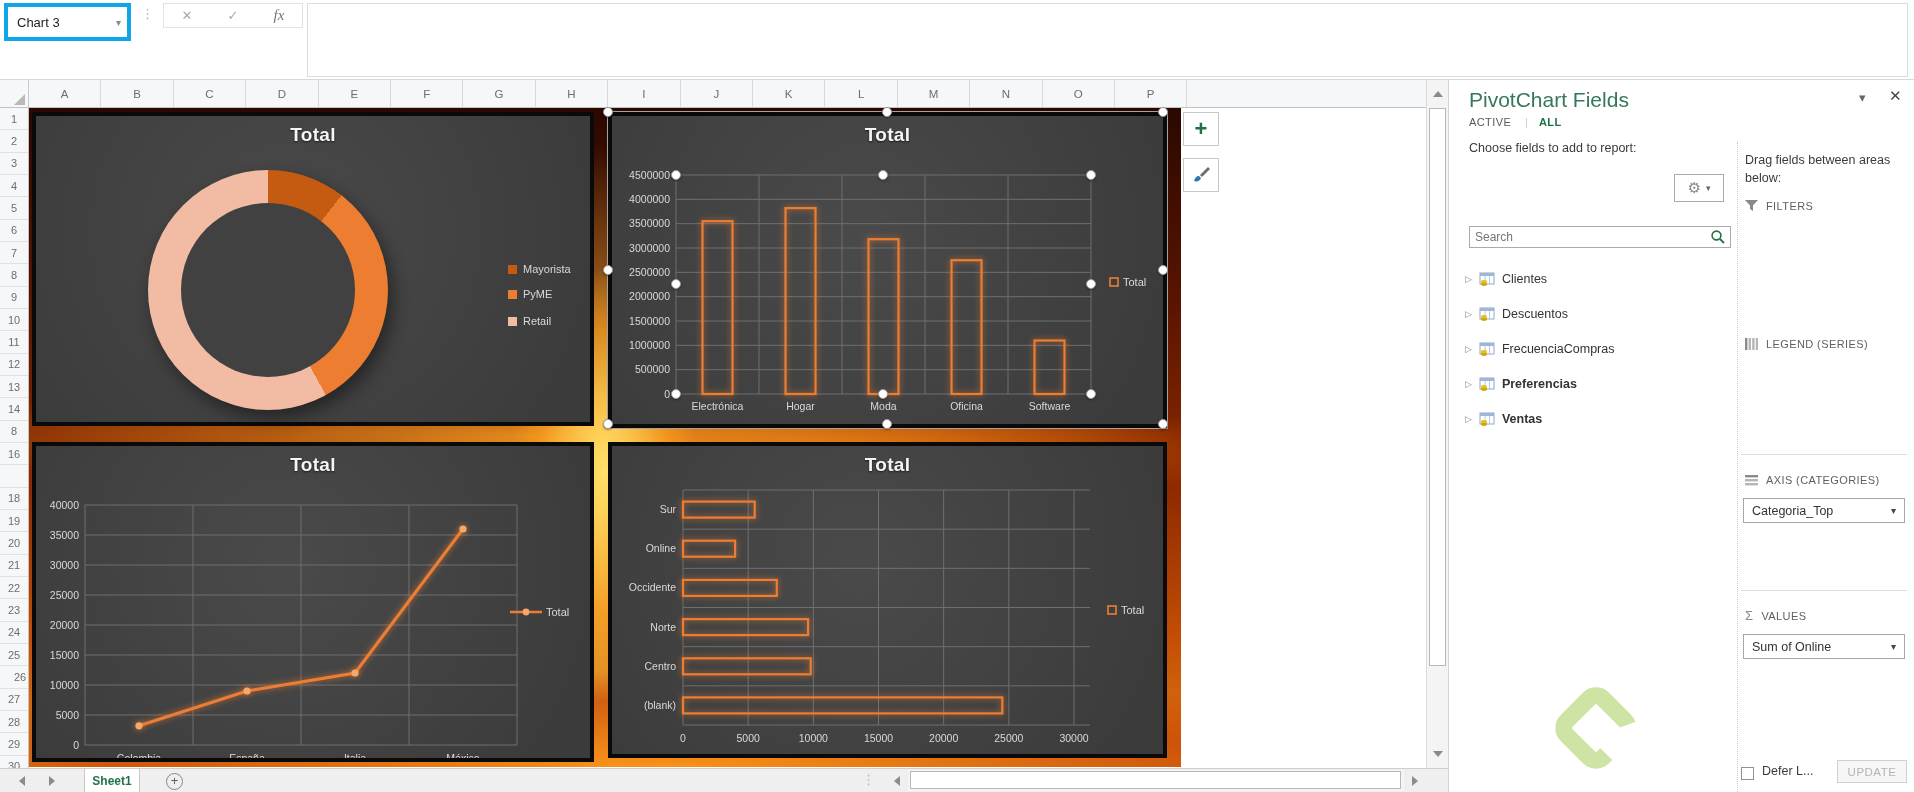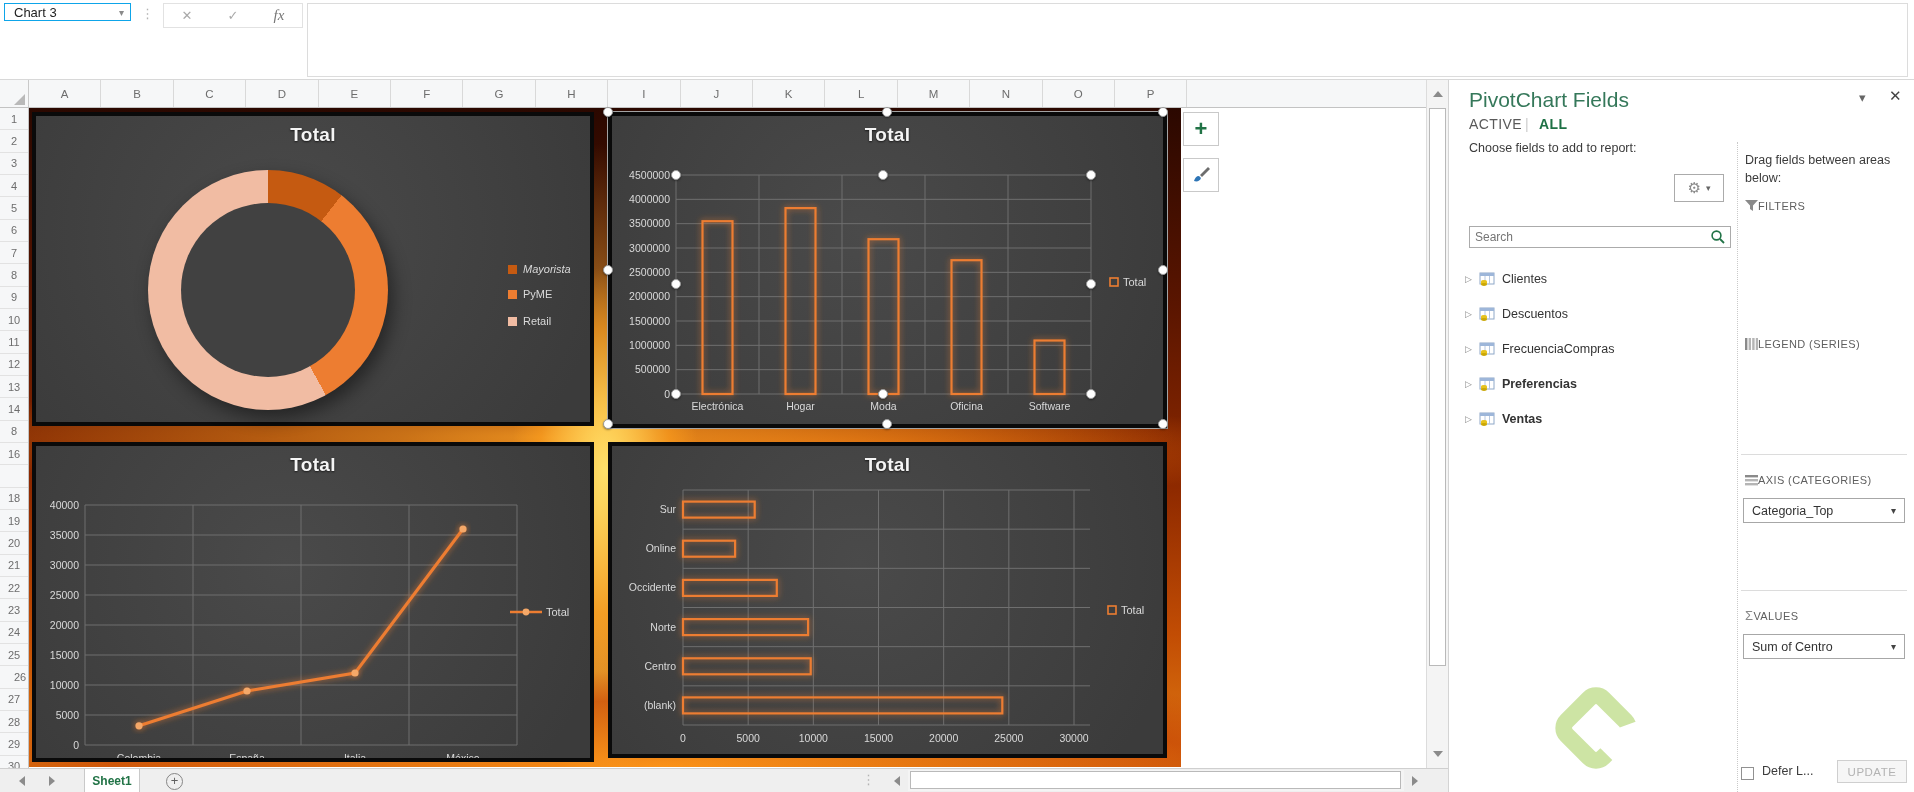--- a/index.html
+++ b/index.html
@@ -1,21 +1,21 @@
 <!DOCTYPE html>
 <html><head>
 <meta charset="utf-8">
 <style>
 *{margin:0;padding:0;box-sizing:border-box}
 html,body{width:1914px;height:792px}
 body{position:relative;overflow:hidden;background:#fff;font-family:"Liberation Sans",sans-serif;-webkit-font-smoothing:antialiased}
 .abs{position:absolute}
 
 #topbar{left:0;top:0;width:1914px;height:80px;background:#fff;border-bottom:1px solid #d8d8d8}
-#namebox{left:4px;top:3px;width:127px;height:18px;border:1px solid #0ea5e9;background:#fff;display:flex;align-items:center;font-size:13px;color:#222;padding-left:9px}
+#namebox{left:4px;top:3px;width:127px;height:38px;border:4px solid #0ea5e9;background:#fff;display:flex;align-items:center;font-size:13px;color:#222;padding-left:9px}
 #namebox .nb-arrow{margin-left:auto;margin-right:6px;color:#8a8a8a;font-size:10px}
 .vdots{color:#b3b3b3;font-size:13px;line-height:13px}
 #fbtns{left:163px;top:3px;width:140px;height:25px;border:1px solid #e2e2e2;display:flex;align-items:center;justify-content:space-around;color:#a9a9a9}
 #fbtns .fx{font-family:"Liberation Serif",serif;font-style:italic;font-size:15px;color:#777}
 #fbar{left:307px;top:3px;width:1601px;height:74px;background:#fff;border:1px solid #dcdcdc}
 
 #colheads{left:0;top:80px;width:1426px;height:28px;background:#f6f7f8;border-bottom:1px solid #c3c3c3;overflow:hidden}
 .colhead{position:absolute;top:0;width:72.4px;height:28px;border-right:1px solid #d9d9d9;color:#6d6d6d;font-size:11.5px;display:flex;align-items:center;justify-content:center}
 #corner{position:absolute;left:0;top:0;width:29px;height:28px;border-right:1px solid #c9c9c9}
 #corner:after{content:"";position:absolute;right:3px;bottom:3px;border-style:solid;border-width:0 0 11px 11px;border-color:transparent transparent #b9b9b9 transparent}
@@ -60,33 +60,33 @@
 #addsheet{position:absolute;left:166px;top:4px;width:17px;height:17px;border:1px solid #868686;border-radius:50%;color:#5f5f5f;font-size:13px;line-height:14px;text-align:center}
 #hscroll-left{left:886px;top:1px;width:22px;height:21px}
 #hscroll-track{position:absolute;left:908px;top:1px;width:496px;height:21px;background:#f4f4f4}
 #hthumb{position:absolute;left:2px;top:1px;width:491px;height:18px;background:#fff;border:1px solid #b9b9b9}
 #hscroll-right{left:1404px;top:1px;width:22px;height:21px}
 
 #panel{left:1448px;top:80px;width:560px;height:712px;background:#fff;border-left:1px solid #d4d4d4}
 #panel-title{position:absolute;left:20px;top:8px;font-size:21px;color:#35785a}
 #panel-collapse{position:absolute;left:410px;top:10px;color:#666;font-size:13px}
 #panel-close{position:absolute;left:440px;top:7px;color:#444;font-size:15px}
-.ptab{position:absolute;top:36px;font-size:14px;letter-spacing:.4px}
+.ptab{position:absolute;top:36px;font-size:11px;letter-spacing:.4px}
 #tab-active{left:20px;color:#595959}
 #tab-sep{left:76px;color:#cccccc}
 #tab-all{left:90px;color:#1e7145;font-weight:700}
 #choose-label{position:absolute;left:20px;top:60px;width:210px;font-size:12.5px;color:#3b3b3b;line-height:1.4}
 #gear-btn{position:absolute;left:225px;top:94px;width:50px;height:28px;border:1px solid #ababab;display:flex;align-items:center;justify-content:center;gap:5px;color:#8a8a8a}
 #search-box{position:absolute;left:20px;top:146px;width:262px;height:22px;border:1px solid #ababab;display:flex;align-items:center}
 #search-box input{flex:1;border:none;outline:none;font-size:12px;color:#555;padding-left:5px;font-family:"Liberation Sans",sans-serif}
 .fieldrow{position:absolute;left:16px;width:266px;height:26px;display:flex;align-items:center;gap:7px;font-size:12.5px;color:#333}
 .fieldrow .exp{color:#8a8a8a;font-size:9px}
 #pane-divider{position:absolute;left:288px;top:62px;bottom:0;border-left:1px dotted #c9c9c9}
 #drag-label{position:absolute;left:296px;top:72px;width:155px;font-size:12.5px;color:#3b3b3b;line-height:1.4}
-.areahead{position:absolute;left:296px;display:flex;align-items:center;font-size:11px;color:#5f5f5f;letter-spacing:.4px}
+.areahead{position:absolute;left:296px;display:flex;align-items:center;gap:8px;font-size:11px;color:#5f5f5f;letter-spacing:.4px}
 .hline{position:absolute;left:292px;width:166px;border-top:1px solid #dcdcdc}
 .dd{position:absolute;left:294px;width:162px;height:25px;border:1px solid #a7a7a7;background:#fff;display:flex;align-items:center;padding:0 8px;font-size:12.5px;color:#333}
 .dd .arrow{margin-left:auto;color:#444;font-size:10px}
 #defer-box{position:absolute;left:292px;top:687px;width:13px;height:13px;border:1px solid #919191;background:#fff}
 #defer-label{position:absolute;left:313px;top:684px;font-size:12.5px;color:#3b3b3b}
 #update-btn{position:absolute;left:388px;top:680px;width:70px;height:23px;background:#f6f6f6;border:1px solid #cfcfcf;color:#b3b3b3;font-size:11.5px;letter-spacing:.5px;display:flex;align-items:center;justify-content:center}
 
 #watermark{left:1540px;top:672px;width:374px;height:120px;z-index:60;pointer-events:none}
 #wm-text{position:absolute;left:132px;top:8px;font-size:76px;font-weight:700;color:#dedede;letter-spacing:1px}
 svg text{font-family:"Liberation Sans",sans-serif}
@@ -161,21 +161,21 @@
   </div>
 <div class="abs" id="gridwhite"></div>
 
 <div class="abs" id="fire"></div>
 
 <div class="chart" id="chart-donut">
   <div class="chart-title">Total</div>
   <div id="donut-ring" style="background: conic-gradient(rgb(197, 90, 17) 0deg, rgb(197, 90, 17) 37.8deg, rgb(237, 125, 49) 37.8deg, rgb(237, 125, 49) 151.2deg, rgb(241, 188, 163) 151.2deg, rgb(241, 188, 163) 360deg);"></div>
   <div id="donut-hole"></div>
   <div id="donut-legend">
-      <div class="dlegend" style="top: 147px; font-style: italic;">
+      <div class="dlegend" style="top: 147px;">
         <span class="sw" style="background:#C55A11"></span>
         <span>Mayorista</span>
       </div>
       <div class="dlegend" style="top: 172px;">
         <span class="sw" style="background:#ED7D31"></span>
         <span>PyME</span>
       </div>
       <div class="dlegend" style="top: 199px;">
         <span class="sw" style="background:#F1BCA3"></span>
         <span>Retail</span>
@@ -499,21 +499,21 @@
   <div class="dd" style="top:418px">
     <span>Categoria_Top</span>
     <span class="arrow">▾</span>
   </div>
   <div class="hline" style="top:510px"></div>
   <div class="areahead" style="top:528px">
     <span style="font-size:13px;color:#8a8a8a">Σ</span>
     <span>VALUES</span>
   </div>
   <div class="dd" style="top:554px">
-    <span>Sum of Centro</span>
+    <span>Sum of Online</span>
     <span class="arrow">▾</span>
   </div>
   <div id="defer-box"></div>
   <div id="defer-label">Defer L...</div>
   <div id="update-btn">
       <span>UPDATE</span>
     </div>
 </div>
 
 <div class="abs" id="watermark">

